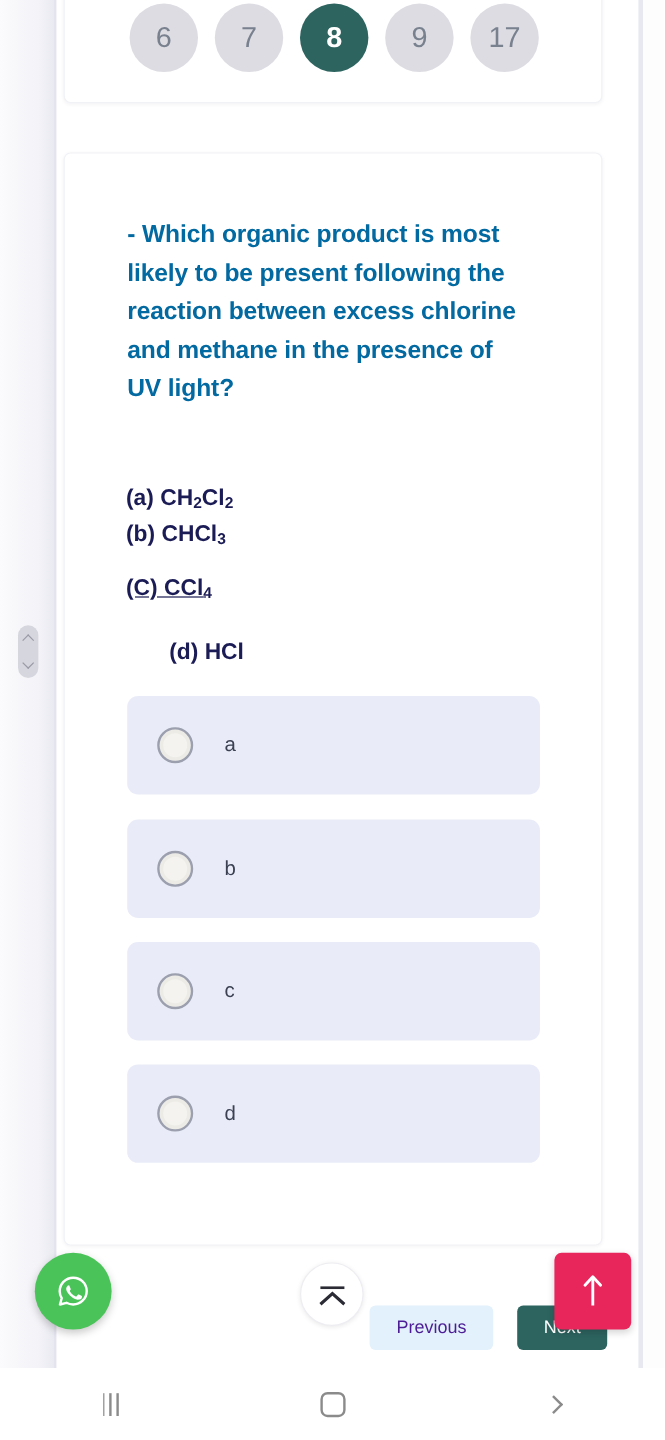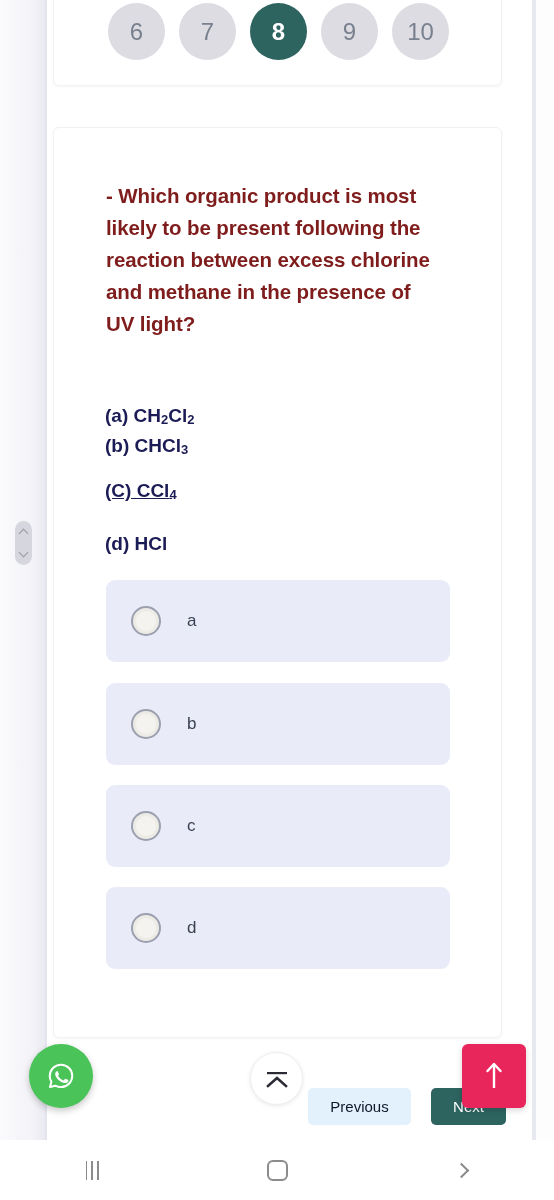--- a/index.html
+++ b/index.html
@@ -103,21 +103,21 @@
     color:#1b1b55;
     font-size:19px;
     font-weight:bold;
     white-space:nowrap;
   }
   .formula sub { font-size:13px; vertical-align:-2px; font-weight:bold; }
 
   #formula-0 { top:245px;margin-top:32px; }
   #formula-1 { top:307px; }
   #formula-2 { top:352px;text-decoration:underline; }
-  #formula-3 { top:405px; }
+  #formula-3 { top:405px;margin-left:36px; }
 
   
   .option {
     position:absolute;
     left:52px;
     width:344px; height:82px;
     background:#e9ecf8;
     border-radius:9px;
     display:flex;
     align-items:center;
@@ -188,21 +188,21 @@
     display:flex; align-items:center; justify-content:center;
     cursor:pointer;
   }
 
   #previous-btn {
     position:absolute;
     left:308px; top:1088px;
     width:103px; height:37px;
     background:#e2f1fb;
     border:none; border-radius:5px;
-    color:#0f172a;
+    color:#4c1d95;
     font-size:15px;
     font-family:"Liberation Sans", sans-serif;
     cursor:pointer;
   }
 
   #next-btn {
     position:absolute;
     left:431px; top:1088px;
     width:75px; height:37px;
     background:#2d6460;
@@ -269,27 +269,27 @@
     <div class="gutter-left-edge"></div>
     <div class="gutter-right"></div>
     <div class="gutter-right-fill"></div>
 
     <div class="card" id="pager-card">
       <div class="pager-row" id="pager-row">
           <button class="pager-btn">6</button>
           <button class="pager-btn">7</button>
           <button class="pager-btn active">8</button>
           <button class="pager-btn">9</button>
-          <button class="pager-btn">10</button>
+          <button class="pager-btn">17</button>
         </div>
     </div>
 
     <div class="card" id="question-card">
 
-      <div id="question-text" style="color: #7f1d1d;">- Which organic product is most likely to be present following  the reaction between excess chlorine and methane in the presence of UV light?</div>
+      <div id="question-text" style="color: #0369a1;">- Which organic product is most likely to be present following  the reaction between excess chlorine and methane in the presence of UV light?</div>
 
       <div class="formula" id="formula-0">(a) CH<sub>2</sub>Cl<sub>2</sub></div>
       <div class="formula" id="formula-1">(b) CHCl<sub>3</sub></div>
       <div class="formula" id="formula-2">(C) CCl<sub>4</sub></div>
       <div class="formula" id="formula-3">(d) HCl</div>
 
       <div class="option" id="option-0">
         <div class="radio"></div>
         <div class="option-label">a</div>
       </div>

